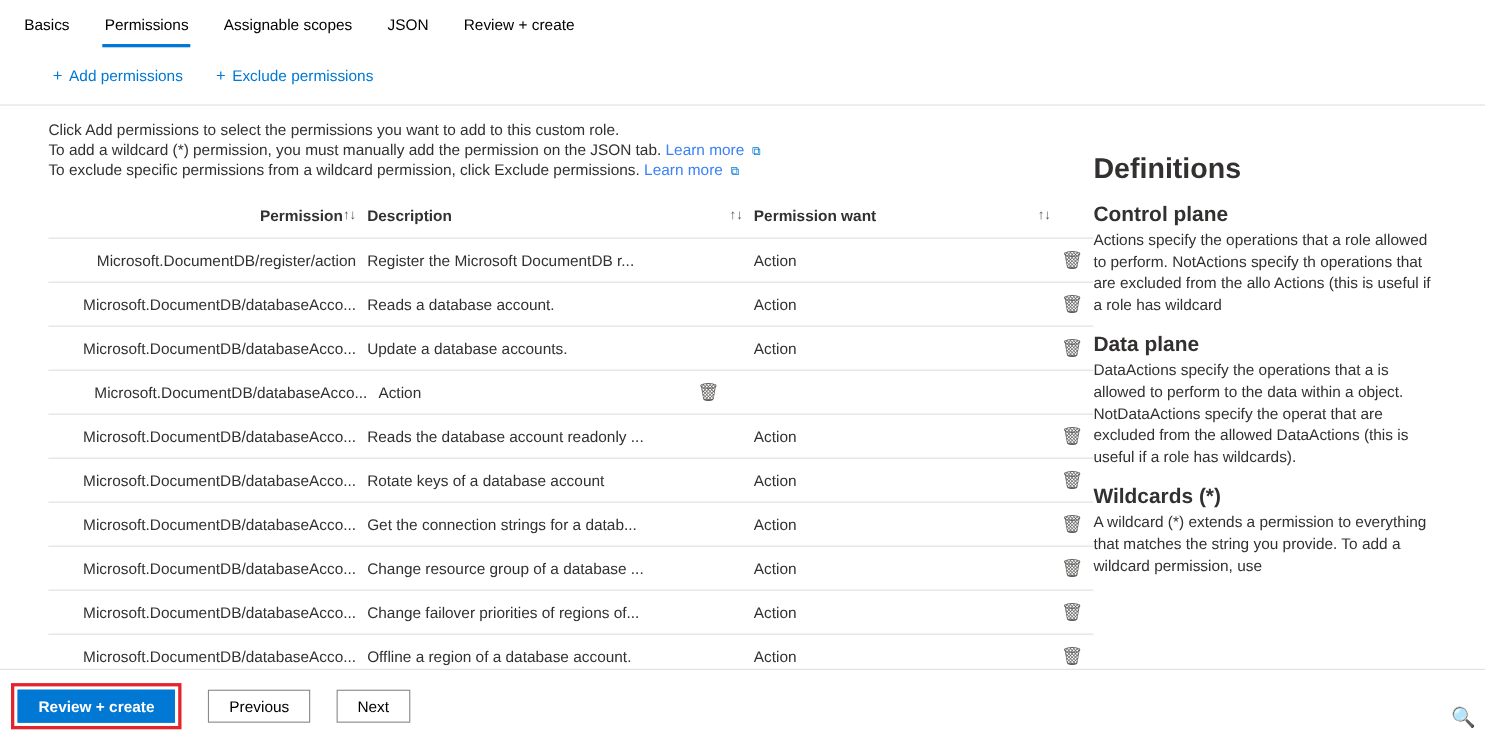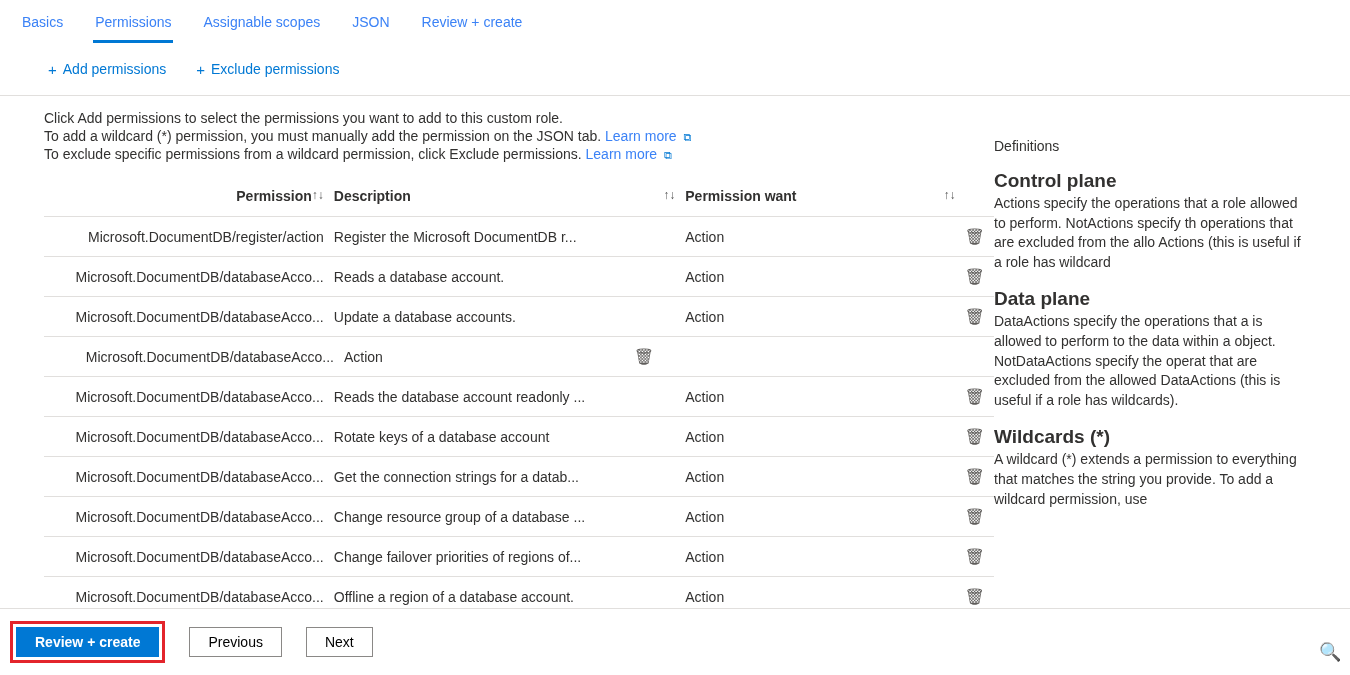--- a/index.html
+++ b/index.html
@@ -14,21 +14,21 @@
     overflow: hidden;
     position: relative;
   }
   .tabs {
     display: flex;
     gap: 28px;
     padding: 8px 20px 0 20px;
     border-bottom: none;
   }
   .tab {
-    color: #3b82f6;
+    color: #000000;
     padding: 6px 2px 10px 2px;
     cursor: pointer;
     text-align: center;
   }
   .tab.active {
     border-bottom: 3px solid #0078d4;
     font-weight: 400;
   }
   .subactions {
     display: flex;
@@ -61,21 +61,21 @@
   }
   .thead { border-top: none; font-weight: 600; }
   .trow:first-of-type { border-top: 1px solid #e1dfdd; }
   .col-perm { width: 300px; padding-right: 10px; white-space: nowrap; overflow: hidden; text-overflow: ellipsis; text-align: right; }
   .col-desc { width: 364px; padding-right: 10px; white-space: nowrap; overflow: hidden; text-overflow: ellipsis; }
   .col-type { width: 280px; }
   .col-del { width: 40px; text-align: center; }
   .sort-icon { float: right; font-size: 12px; color: #555; cursor: pointer; }
   .trash { cursor: pointer; color: #605e5c; font-size: 16px; }
   .right { width: 310px; padding-top: 30px; }
-  .right h2 { font-size: 14px; font-weight: 400; margin: 0 0 14px 0; }
+  .right h2 { font-size: 26px; font-weight: 700; margin: 0 0 14px 0; }
   .right h4 { font-size: 19px; font-weight: 700; margin: 16px 0 2px 0; }
   .right p { margin: 2px 0; line-height: 1.4; }
   .footer {
     position: absolute;
     bottom: 0; left: 0; right: 0;
     border-top: 1px solid #e1dfdd;
     padding: 12px 10px;
     display: flex;
     gap: 24px;
     align-items: center;

